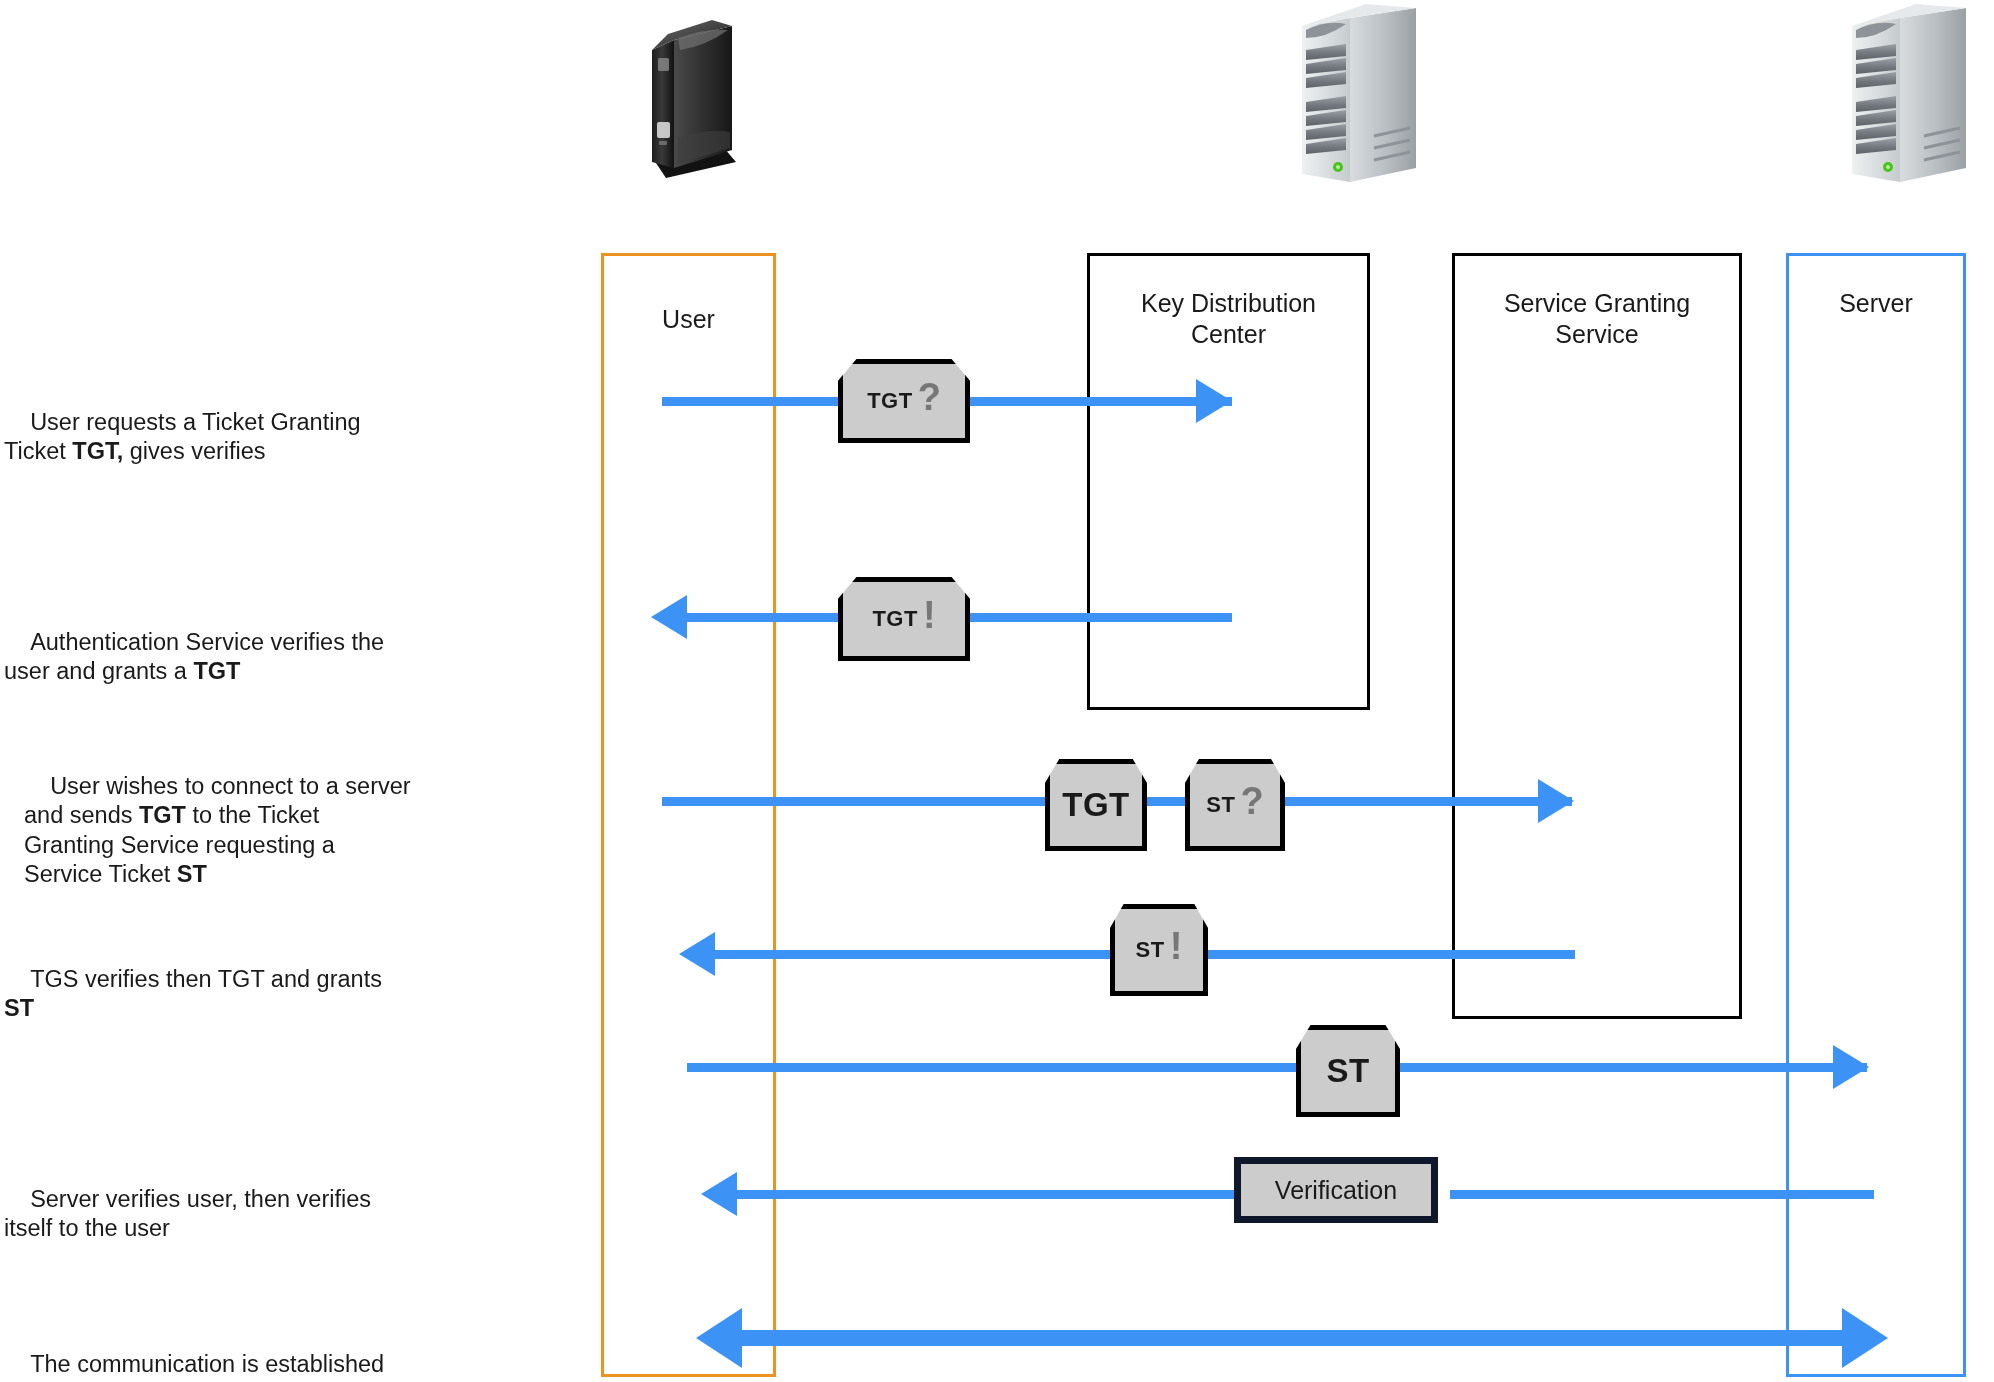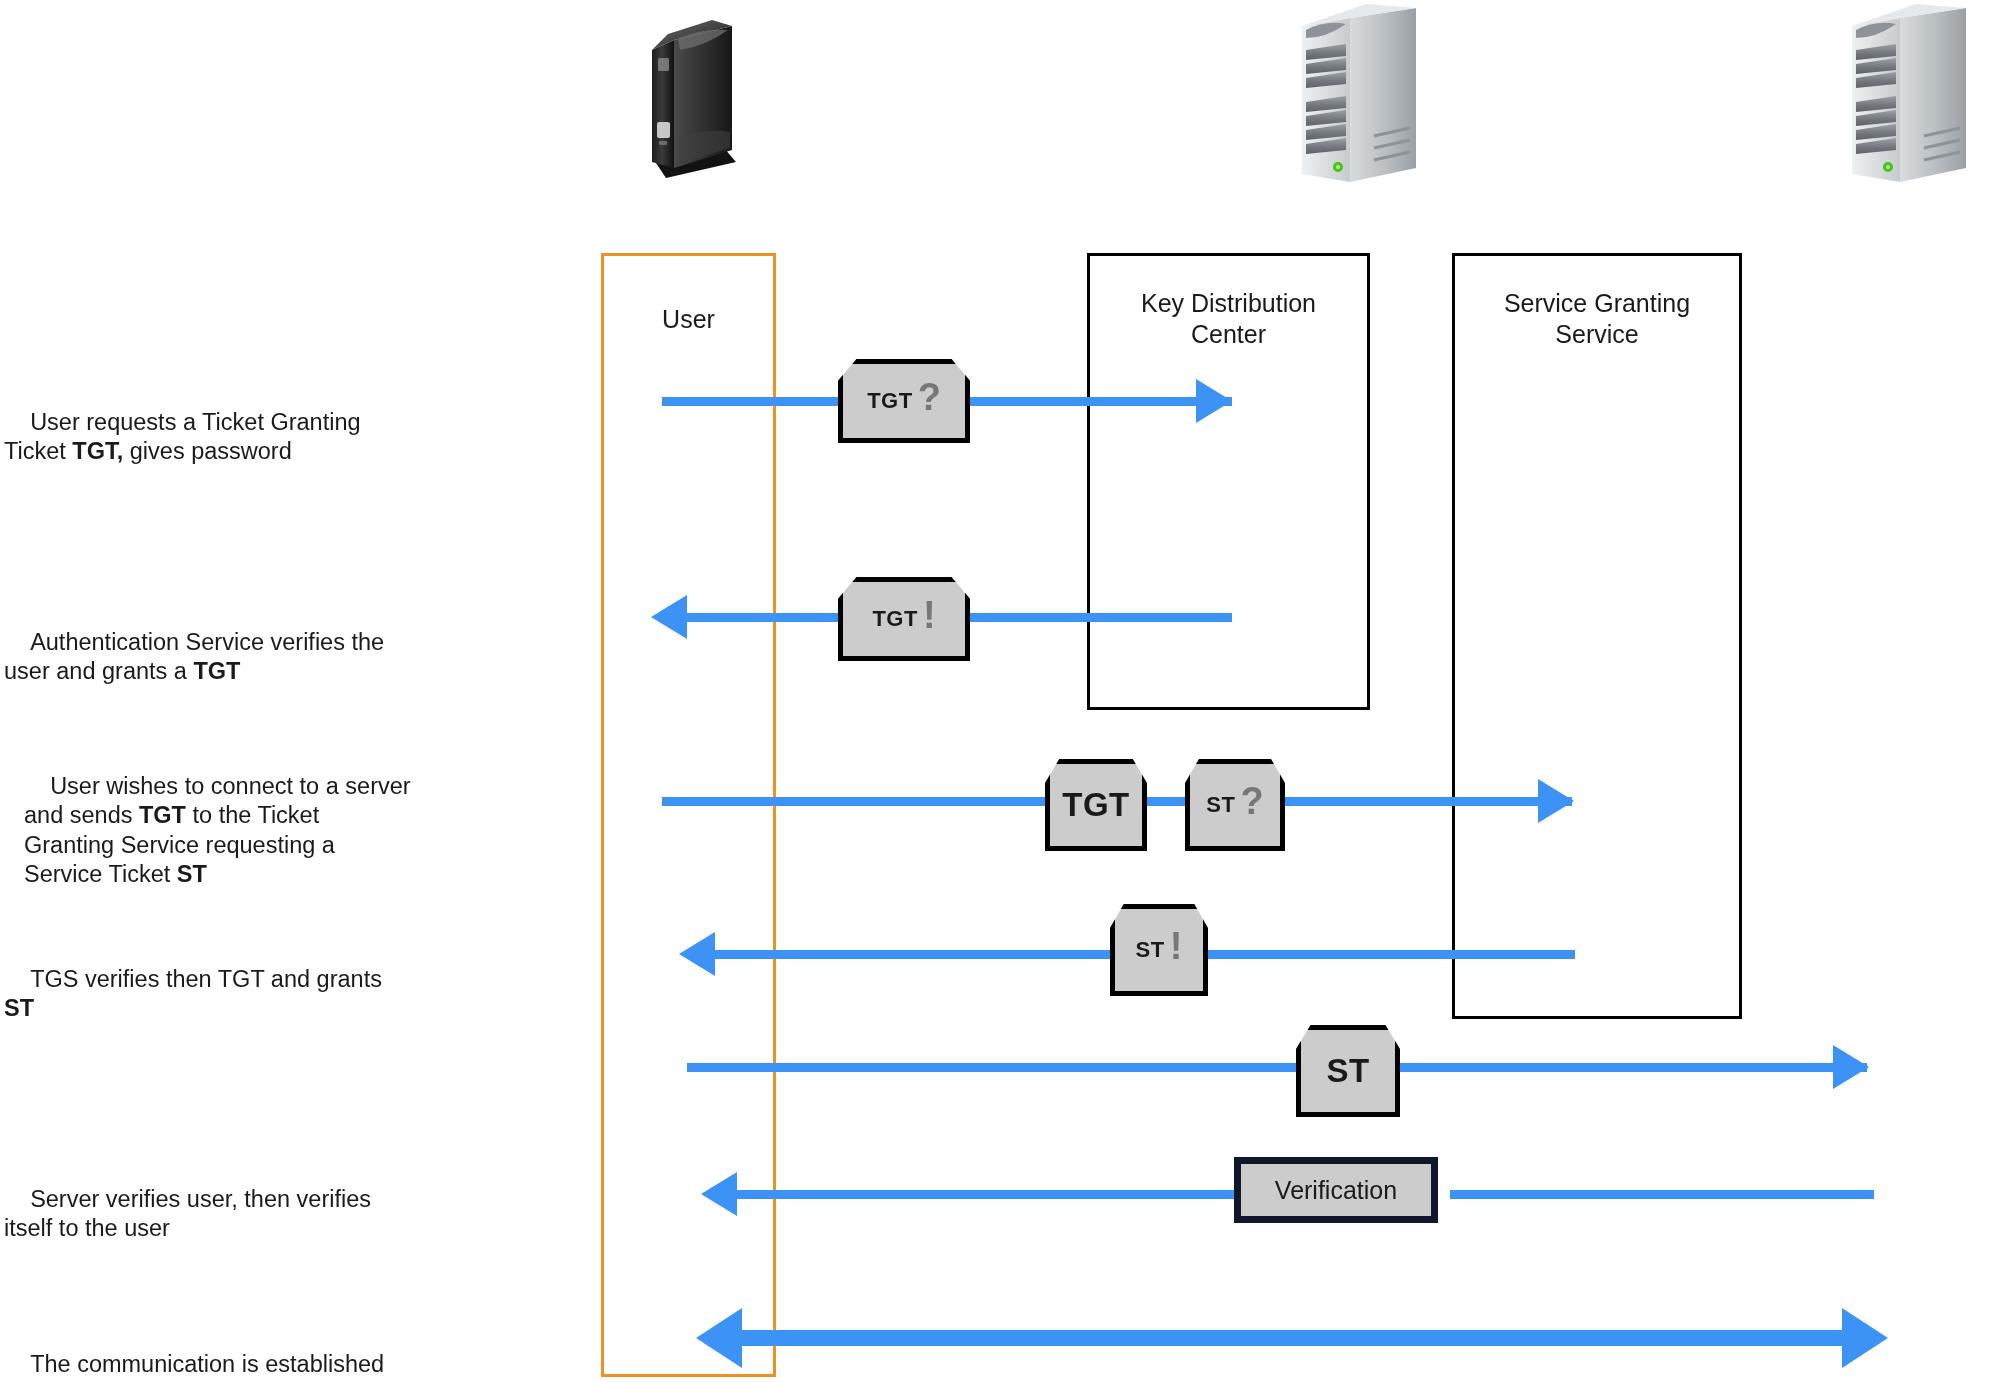--- a/index.html
+++ b/index.html
@@ -242,23 +242,26 @@
   </div>
 
   <div class="lane" style="left:1087px; top:253px; width:283px; height:457px; border:3px solid #000000;">
     <div class="lane-title" style="top:32px; padding:0 28px;">Key Distribution Center</div>
   </div>
 
   <div class="lane" style="left:1452px; top:253px; width:290px; height:766px; border:3px solid #000000;">
     <div class="lane-title" style="top:32px; padding:0 28px;">Service Granting Service</div>
   </div>
 
+  <div class="lane" style="left:1786px; top:253px; width:180px; height:1124px; border:3px solid #3d93f5;">
+    <div class="lane-title" style="top:32px;">Server</div>
+  </div>
 
   <div class="step-label" style="top:378px;">
-    <span>User requests a Ticket Granting Ticket </span><b>TGT,</b><span> gives password</span>
+    <span>User requests a Ticket Granting Ticket </span><b>TGT,</b><span> gives verifies</span>
   </div>
   <div class="arrow-line" style="left:662px; top:397px; width:570px;"></div>
   <div class="arrow-head right" style="left:1196px; top:379px;"></div>
   <div class="ticket sz-sm" style="left:838px; top:359px; width:132px; height:84px;">
     <span class="tk-label">TGT</span>
     <span class="tk-mark">?</span>
   </div>
 
   <div class="step-label" style="top:598px;">
     <span>Authentication Service verifies the user and grants a </span><b>TGT</b>

